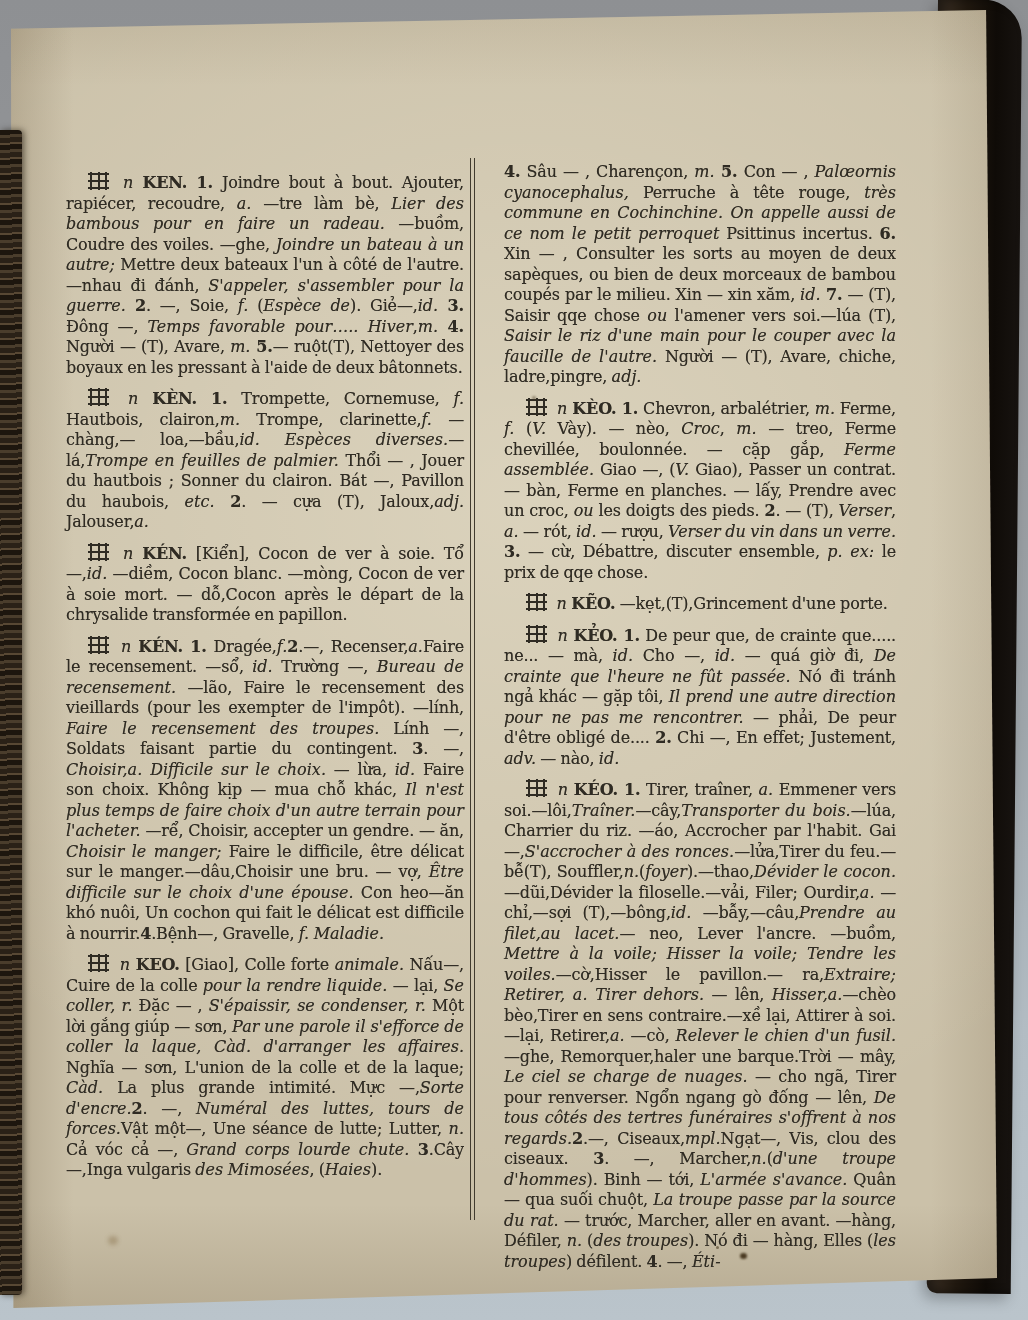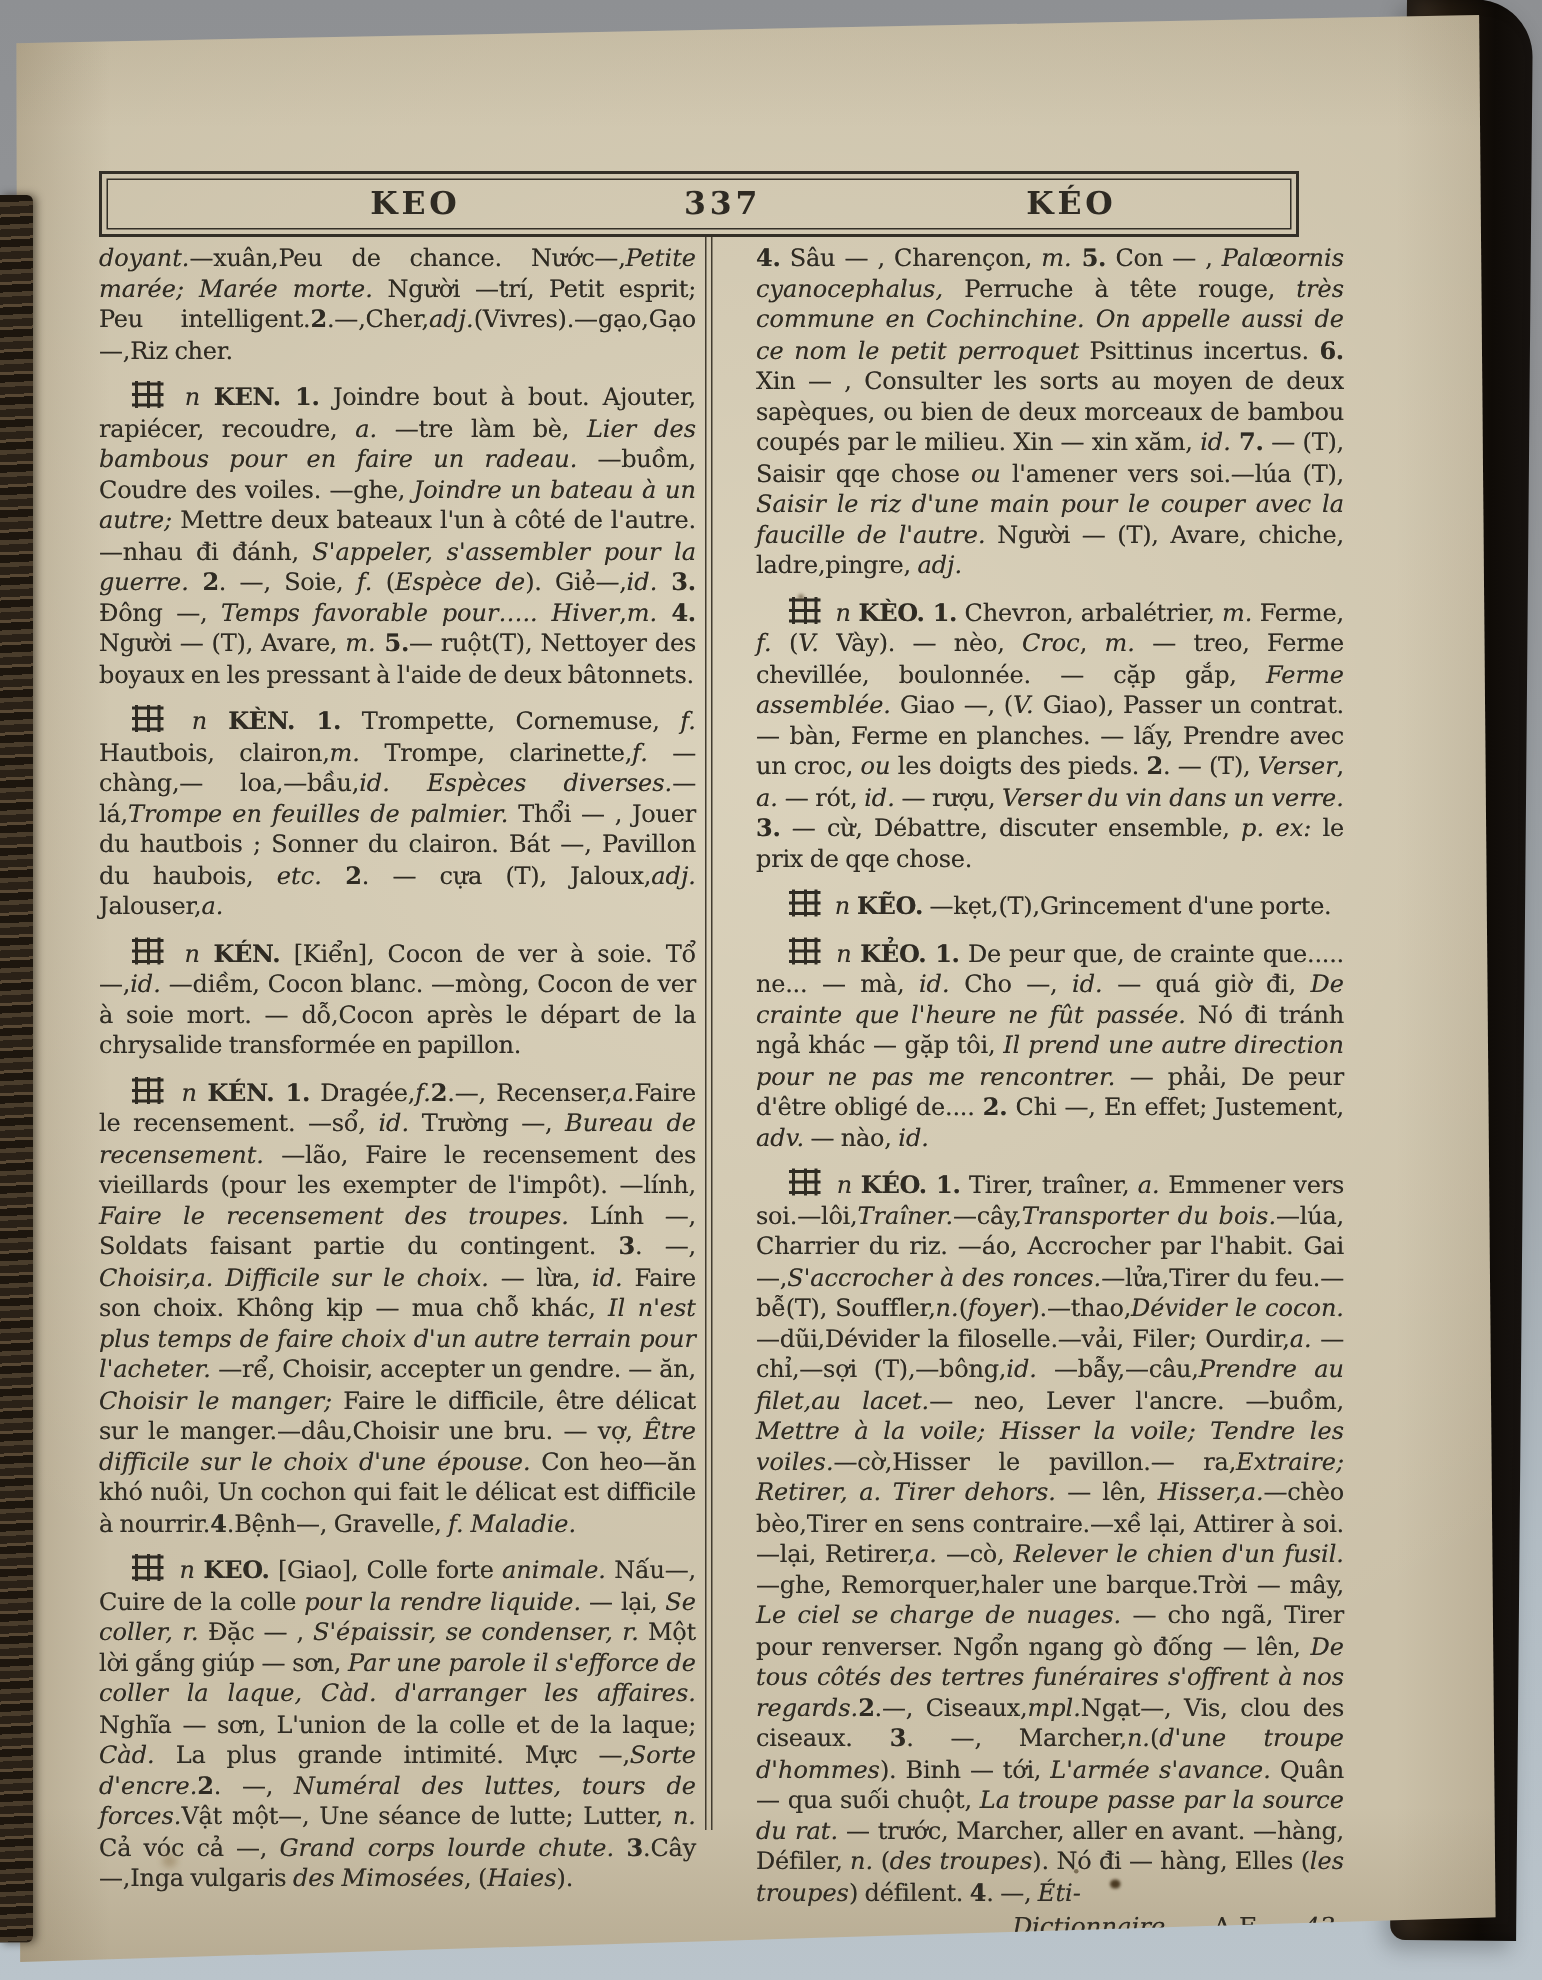--- a/index.html
+++ b/index.html
@@ -63,51 +63,38 @@
 </head>
 <body>
 
 <div id="scene">
   <div class="cover"></div>
   <div class="pagestack"></div>
 
   <div class="paper">
     <div class="paper-inner">
 
-      <div class="headbox">
-        <div class="inner">
-          <span class="hw-left">KEO</span>
-          <span class="hw-num">337</span>
-          <span class="hw-right">KÉO</span>
-        </div>
-      </div>
 
       <div class="divider"></div>
 
       <div class="col col-left">
-          <p class="para cont"><i>doyant.</i>—xuân,Peu de chance. Nước—,<i>Petite marée; Marée morte.</i> Người —trí, Petit esprit; Peu intelligent.<b>2</b>.—,Cher,<i>adj.</i>(Vivres).—gạo,Gạo—,Riz cher.</p>
           <p class="para entry"><span class="hanzi">絚</span><i> n </i><b>KEN. 1.</b> Joindre bout à bout. Ajouter, rapiécer, recoudre, <i>a.</i> —tre làm bè, <i>Lier des bambous pour en faire un radeau.</i> —buồm, Coudre des voiles. —ghe, <i>Joindre un bateau à un autre;</i> Mettre deux bateaux l'un à côté de l'autre.—nhau đi đánh, <i>S'appeler, s'assembler pour la guerre. </i><b>2</b>. —, Soie, <i>f.</i> (<i>Espèce de</i>). Giẻ—,<i>id.</i><b> 3.</b> Đông —, <i>Temps favorable pour….. Hiver</i>,<i>m.</i><b> 4.</b> Người — (T), Avare, <i>m.</i><b> 5.</b>— ruột(T), Nettoyer des boyaux en les pressant à l'aide de deux bâtonnets.</p>
           <p class="para entry"><span class="hanzi">鐄</span><i> n </i><b>KÈN. 1.</b> Trompette, Cornemuse, <i>f.</i> Hautbois, clairon,<i>m.</i> Trompe, clarinette,<i>f.</i> — chàng,— loa,—bầu,<i>id. Espèces diverses.</i>—lá,<i>Trompe en feuilles de palmier.</i> Thổi — , Jouer du hautbois ; Sonner du clairon. Bát —, Pavillon du haubois, <i>etc. </i><b>2</b>. — cựa (T), Jaloux,<i>adj.</i> Jalouser,<i>a.</i></p>
           <p class="para entry"><span class="hanzi">繭</span><i> n </i><b>KÉN.</b> [Kiển], Cocon de ver à soie. Tổ—,<i>id.</i> —diềm, Cocon blanc. —mòng, Cocon de ver à soie mort. — dỗ,Cocon après le départ de la chrysalide transformée en papillon.</p>
           <p class="para entry"><span class="hanzi">現</span><i> n </i><b>KÉN. 1.</b> Dragée,<i>f.</i><b>2</b>.—, Recenser,<i>a.</i>Faire le recensement. —sổ, <i>id.</i> Trường —, <i>Bureau de recensement.</i> —lão, Faire le recensement des vieillards (pour les exempter de l'impôt). —lính, <i>Faire le recensement des troupes.</i> Lính —, Soldats faisant partie du contingent. <b>3</b>. —, <i>Choisir,a. Difficile sur le choix.</i> — lừa, <i>id.</i> Faire son choix. Không kịp — mua chỗ khác, <i>Il n'est plus temps de faire choix d'un autre terrain pour l'acheter.</i> —rể, Choisir, accepter un gendre. — ăn, <i>Choisir le manger;</i> Faire le difficile, être délicat sur le manger.—dâu,Choisir une bru. — vợ, <i>Être difficile sur le choix d'une épouse.</i> Con heo—ăn khó nuôi, Un cochon qui fait le délicat est difficile à nourrir.<b>4</b>.Bệnh—, Gravelle, <i>f. Maladie.</i></p>
           <p class="para entry"><span class="hanzi">膠</span><i> n </i><b>KEO.</b> [Giao], Colle forte <i>animale.</i> Nấu—, Cuire de la colle <i>pour la rendre liquide.</i> — lại, <i>Se coller, r.</i> Đặc — , <i>S'épaissir, se condenser, r.</i> Một lời gắng giúp — sơn, <i>Par une parole il s'efforce de coller la laque, Càd. d'arranger les affaires.</i> Nghĩa — sơn, L'union de la colle et de la laque; <i>Càd.</i> La plus grande intimité. Mực —,<i>Sorte d'encre.</i><b>2</b>. —, <i>Numéral des luttes, tours de forces.</i>Vật một—, Une séance de lutte; Lutter, <i>n.</i> Cả vóc cả —, <i>Grand corps lourde chute. </i><b>3</b>.Cây—,Inga vulgaris <i>des Mimosées</i>, (<i>Haies</i>).</p>
         </div>
 
       <div class="col col-right">
 
       <p class="para cont"><b>4.</b> Sâu — , Charençon, <i>m.</i><b> 5.</b> Con — , <i>Palœornis cyanocephalus,</i> Perruche à tête rouge, <i>très commune en Cochinchine. On appelle aussi de ce nom le petit perroquet</i> Psittinus incertus. <b>6.</b> Xin — , Consulter les sorts au moyen de deux sapèques, ou bien de deux morceaux de bambou coupés par le milieu. Xin — xin xăm, <i>id.</i><b> 7.</b> — (T), Saisir qqe chose <i>ou</i> l'amener vers soi.—lúa (T), <i>Saisir le riz d'une main pour le couper avec la faucille de l'autre.</i> Người — (T), Avare, chiche, ladre,pingre, <i>adj.</i></p>
           <p class="para entry"><span class="hanzi">橋</span><i> n </i><b>KÈO. 1.</b> Chevron, arbalétrier, <i>m.</i> Ferme, <i>f.</i> (<i>V.</i> Vày). — nèo, <i>Croc</i>, <i>m.</i> — treo, Ferme chevillée, boulonnée. — cặp gắp, <i>Ferme assemblée.</i> Giao —, (<i>V.</i> Giao), Passer un contrat. — bàn, Ferme en planches. — lấy, Prendre avec un croc, <i>ou</i> les doigts des pieds. <b>2</b>. — (T), <i>Verser</i>, <i>a.</i> — rót, <i>id.</i> — rượu, <i>Verser du vin dans un verre.</i><b> 3.</b> — cừ, Débattre, discuter ensemble, <i>p. ex:</i> le prix de qqe chose.</p>
           <p class="para entry"><span class="hanzi">嘺</span><i> n </i><b>KẼO.</b> —kẹt,(T),Grincement d'une porte.</p>
           <p class="para entry"><span class="hanzi">矯</span><i> n </i><b>KẺO. 1.</b> De peur que, de crainte que..... ne... — mà, <i>id.</i> Cho —, <i>id.</i> — quá giờ đi, <i>De crainte que l'heure ne fût passée.</i> Nó đi tránh ngả khác — gặp tôi, <i>Il prend une autre direction pour ne pas me rencontrer.</i> — phải, De peur d'être obligé de.... <b>2.</b> Chi —, En effet; Justement, <i>adv.</i> — nào, <i>id.</i></p>
           <p class="para entry"><span class="hanzi">撟</span><i> n </i><b>KÉO. 1.</b> Tirer, traîner, <i>a.</i> Emmener vers soi.—lôi,<i>Traîner.</i>—cây,<i>Transporter du bois.</i>—lúa, Charrier du riz. —áo, Accrocher par l'habit. Gai—,<i>S'accrocher à des ronces.</i>—lửa,Tirer du feu.—bễ(T), Souffler,<i>n.</i>(<i>foyer</i>).—thao,<i>Dévider le cocon.</i>—dũi,Dévider la filoselle.—vải, Filer; Ourdir,<i>a.</i> —chỉ,—sợi (T),—bông,<i>id.</i> —bẫy,—câu,<i>Prendre au filet,au lacet.</i>— neo, Lever l'ancre. —buồm, <i>Mettre à la voile; Hisser la voile; Tendre les voiles.</i>—cờ,Hisser le pavillon.— ra,<i>Extraire; Retirer, a. Tirer dehors.</i> — lên, <i>Hisser,a.</i>—chèo bèo,Tirer en sens contraire.—xề lại, Attirer à soi. —lại, Retirer,<i>a.</i> —cò, <i>Relever le chien d'un fusil.</i>—ghe, Remorquer,haler une barque.Trời — mây, <i>Le ciel se charge de nuages.</i> — cho ngã, Tirer pour renverser. Ngổn ngang gò đống — lên, <i>De tous côtés des tertres funéraires s'offrent à nos regards.</i><b>2</b>.—, Ciseaux,<i>mpl.</i>Ngạt—, Vis, clou des ciseaux. <b>3</b>. —, Marcher,<i>n.</i>(<i>d'une troupe d'hommes</i>). Binh — tới, <i>L'armée s'avance.</i> Quân — qua suối chuột, <i>La troupe passe par la source du rat.</i> — trước, Marcher, aller en avant. —hàng, Défiler, <i>n.</i> (<i>des troupes</i>). Nó đi — hàng, Elles (<i>les troupes</i>) défilent. <b>4</b>. —, <i>Éti-</i></p>
-          <p class="footer-line">
-          <span class="it">Dictionnaire</span>
-          <span>A-F</span>
-          <span class="it">43</span>
-        </p>
         </div>
 
       <div class="speck s1"></div>
       <div class="speck s2"></div>
       <div class="speck s3"></div>
       <div class="speck s4"></div>
     </div>
   </div>
 </div>
 

